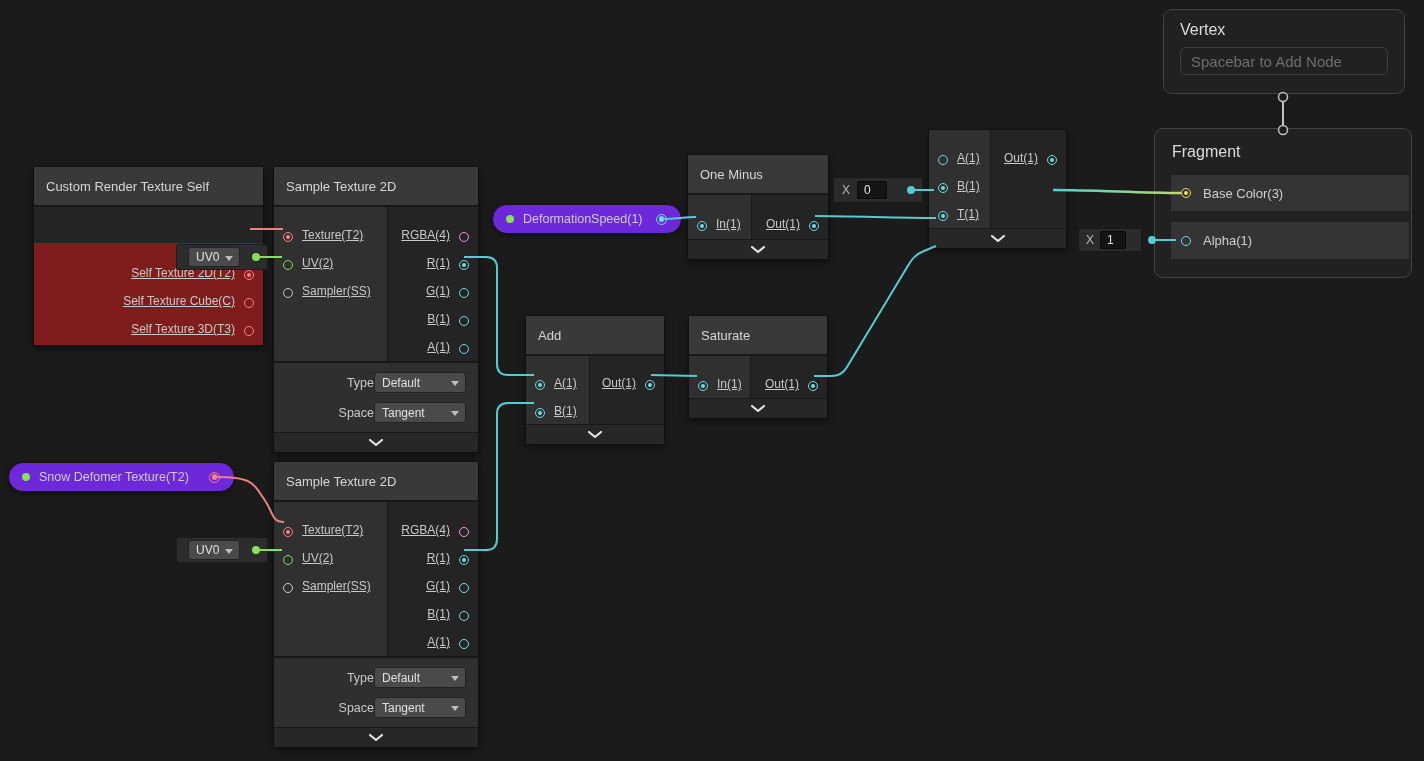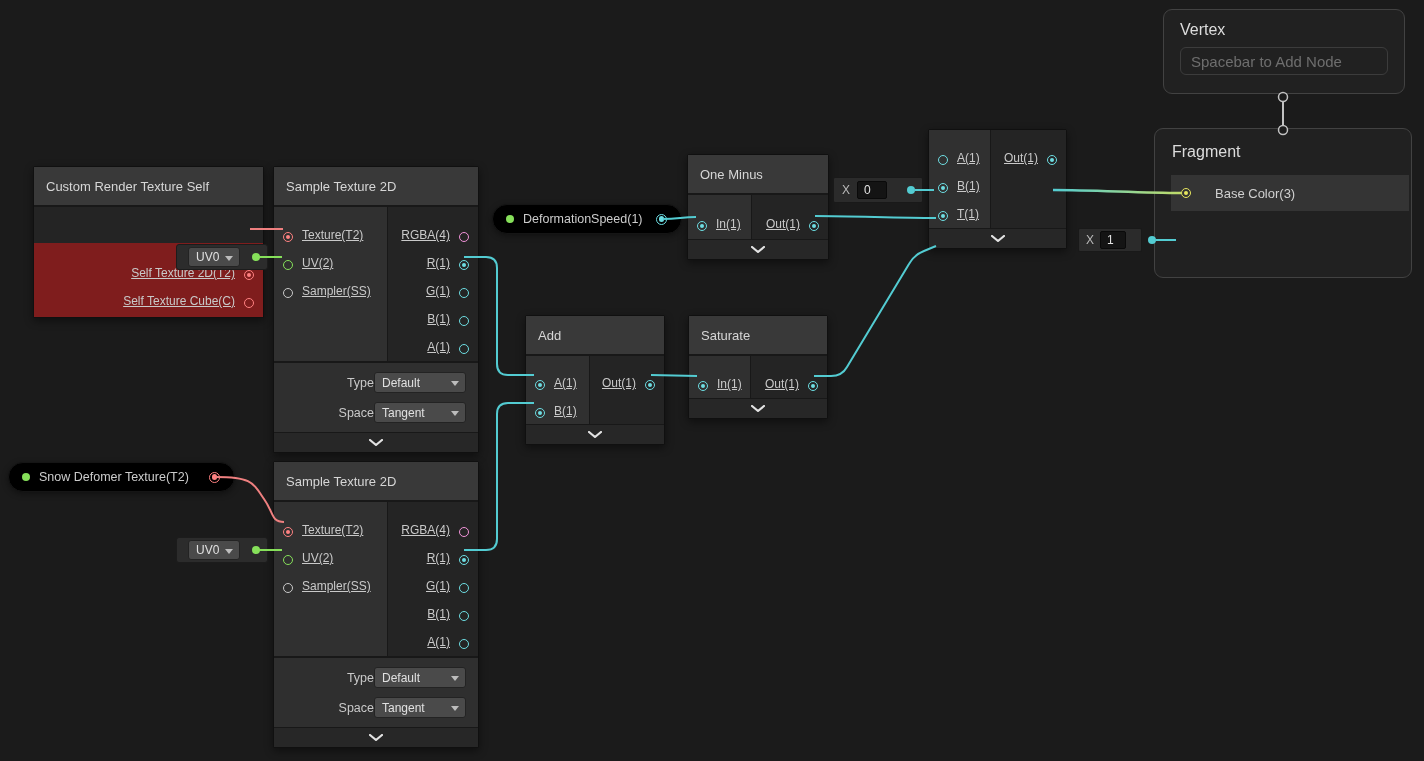--- a/index.html
+++ b/index.html
@@ -28,32 +28,32 @@
   .settings { background:#2f2f2f; border-top:2px solid #181818; padding:9px 12px; display:flex; flex-direction:column; gap:9px; }
   .setrow { display:flex; align-items:center; justify-content:flex-end; height:21px; }
   .setlabel { color:#c9c9c9; font-size:12.5px; }
   .dropdown { width:92px; height:21px; background:#4a4a4a; border:1px solid #232323; border-radius:3px;
               display:flex; align-items:center; padding:0 7px; color:#e0e0e0; font-size:12px; position:relative; }
   .dropdown::after { content:""; position:absolute; right:6px; top:8px;
                      border:4px solid transparent; border-top:5px solid #bdbdbd; }
   .chevbar { height:20px; background:#272727; border-top:1px solid #181818; display:flex; align-items:center; justify-content:center; }
 
   
-  .pill { position:absolute; height:30px; border-radius:15px; background:#000000; border:1px solid #151515;
+  .pill { position:absolute; height:30px; border-radius:15px; background:#6d28d9; border:1px solid #151515;
           display:flex; align-items:center; gap:9px; padding:0 14px 0 13px; font-size:12.5px; color:#cccccc;
           box-shadow:0 2px 6px rgba(0,0,0,.4); }
   .exposed-dot { flex:none; width:8px; height:8px; border-radius:50%; background:#86e05a; }
   .pill .port { margin-left:auto; width:11px; height:11px; }
 
   
   .ctx { position:absolute; background:#212121; border:1px solid #424242; border-radius:9px; }
   .ctx-title { font-size:16px; color:#dcdcdc; }
   .ctx-placeholder { height:28px; border:1px solid #3c3c3c; border-radius:6px; display:flex; align-items:center;
                      padding:4px 10px; color:#6e6e6e; font-size:15px; }
-  .ctx-row { position:absolute; background:#343434; display:flex; align-items:center; gap:24px;
+  .ctx-row { position:absolute; background:#343434; display:flex; align-items:center; gap:12px;
              padding-left:10px; font-size:13px; color:#d0d0d0; }
 
   
   .xwidget { position:absolute; background:#2b2b2b; border:1px solid #191919; border-radius:2px;
              display:flex; align-items:center; gap:7px; padding:0 8px; font-size:12px; color:#b9b9b9; }
   .xfield  { background:#141414; border:1px solid #0a0a0a; border-radius:2px; height:18px;
              display:flex; align-items:center; padding:0 6px; color:#e2e2e2; min-width:30px; }
   .uvwidget { position:absolute; height:26px; background:#2c2c2c; border:1px solid #1c1c1c; border-radius:3px;
               display:flex; align-items:center; padding:0 4px 0 11px; z-index:4; }
   .uvdrop { width:52px; height:20px; }
@@ -69,20 +69,24 @@
     <div class="hdr">Custom Render Texture Self</div>
     <div style="background:#7f1d1d; padding:9px 0;margin-top:36px;">
       <div class="prow rowr">
         <span>Self Texture 2D(T2)</span>
         <span class="port filled" style="--pc:#ff8181"></span>
       </div>
       <div class="prow rowr">
         <span>Self Texture Cube(C)</span>
         <span class="port raise" style="--pc:#ff8181"></span>
       </div>
+      <div class="prow rowr">
+        <span>Self Texture 3D(T3)</span>
+        <span class="port" style="--pc:#ff8181"></span>
+      </div>
     </div>
   </div>
 
   <div class="node" style="left:273px; top:166px; width:206px;">
     <div class="hdr">Sample Texture 2D</div>
     <div class="body" style="height:154px;">
       <div class="col-in" style="width:114px;">
         <div class="prow">
             <span class="port filled" style="--pc:#ff8181"></span>
             <span>Texture(T2)</span>
@@ -345,20 +349,24 @@
     <div class="ctx-placeholder" style="margin-top:8px;">
       <span>Spacebar to Add Node</span>
     </div>
   </div>
 
   <div class="ctx" style="left:1154px; top:128px; width:258px; height:150px;">
     <div class="ctx-title" style="position:absolute; left:17px; top:14px;">Fragment</div>
     <div class="ctx-row" style="left:16px; top:46px; width:238px; height:36px;">
       <span class="port filled" style="--pc:#e6e55e"></span>
       <span>Base Color(3)</span>
+    </div>
+    <div class="ctx-row" style="left:16px; top:93px; width:238px; height:37px;">
+      <span class="port" style="--pc:#6ddde2"></span>
+      <span>Alpha(1)</span>
     </div>
   </div>
 
   <svg class="wires" width="1424" height="761">
     <defs>
       <linearGradient id="tealToYellow" x1="1053" y1="0" x2="1185" y2="0" gradientUnits="userSpaceOnUse">
         <stop offset="0" stop-color="#53ccd2"></stop>
           <stop offset="1" stop-color="#c3dc66"></stop>
       </linearGradient>
     </defs>

